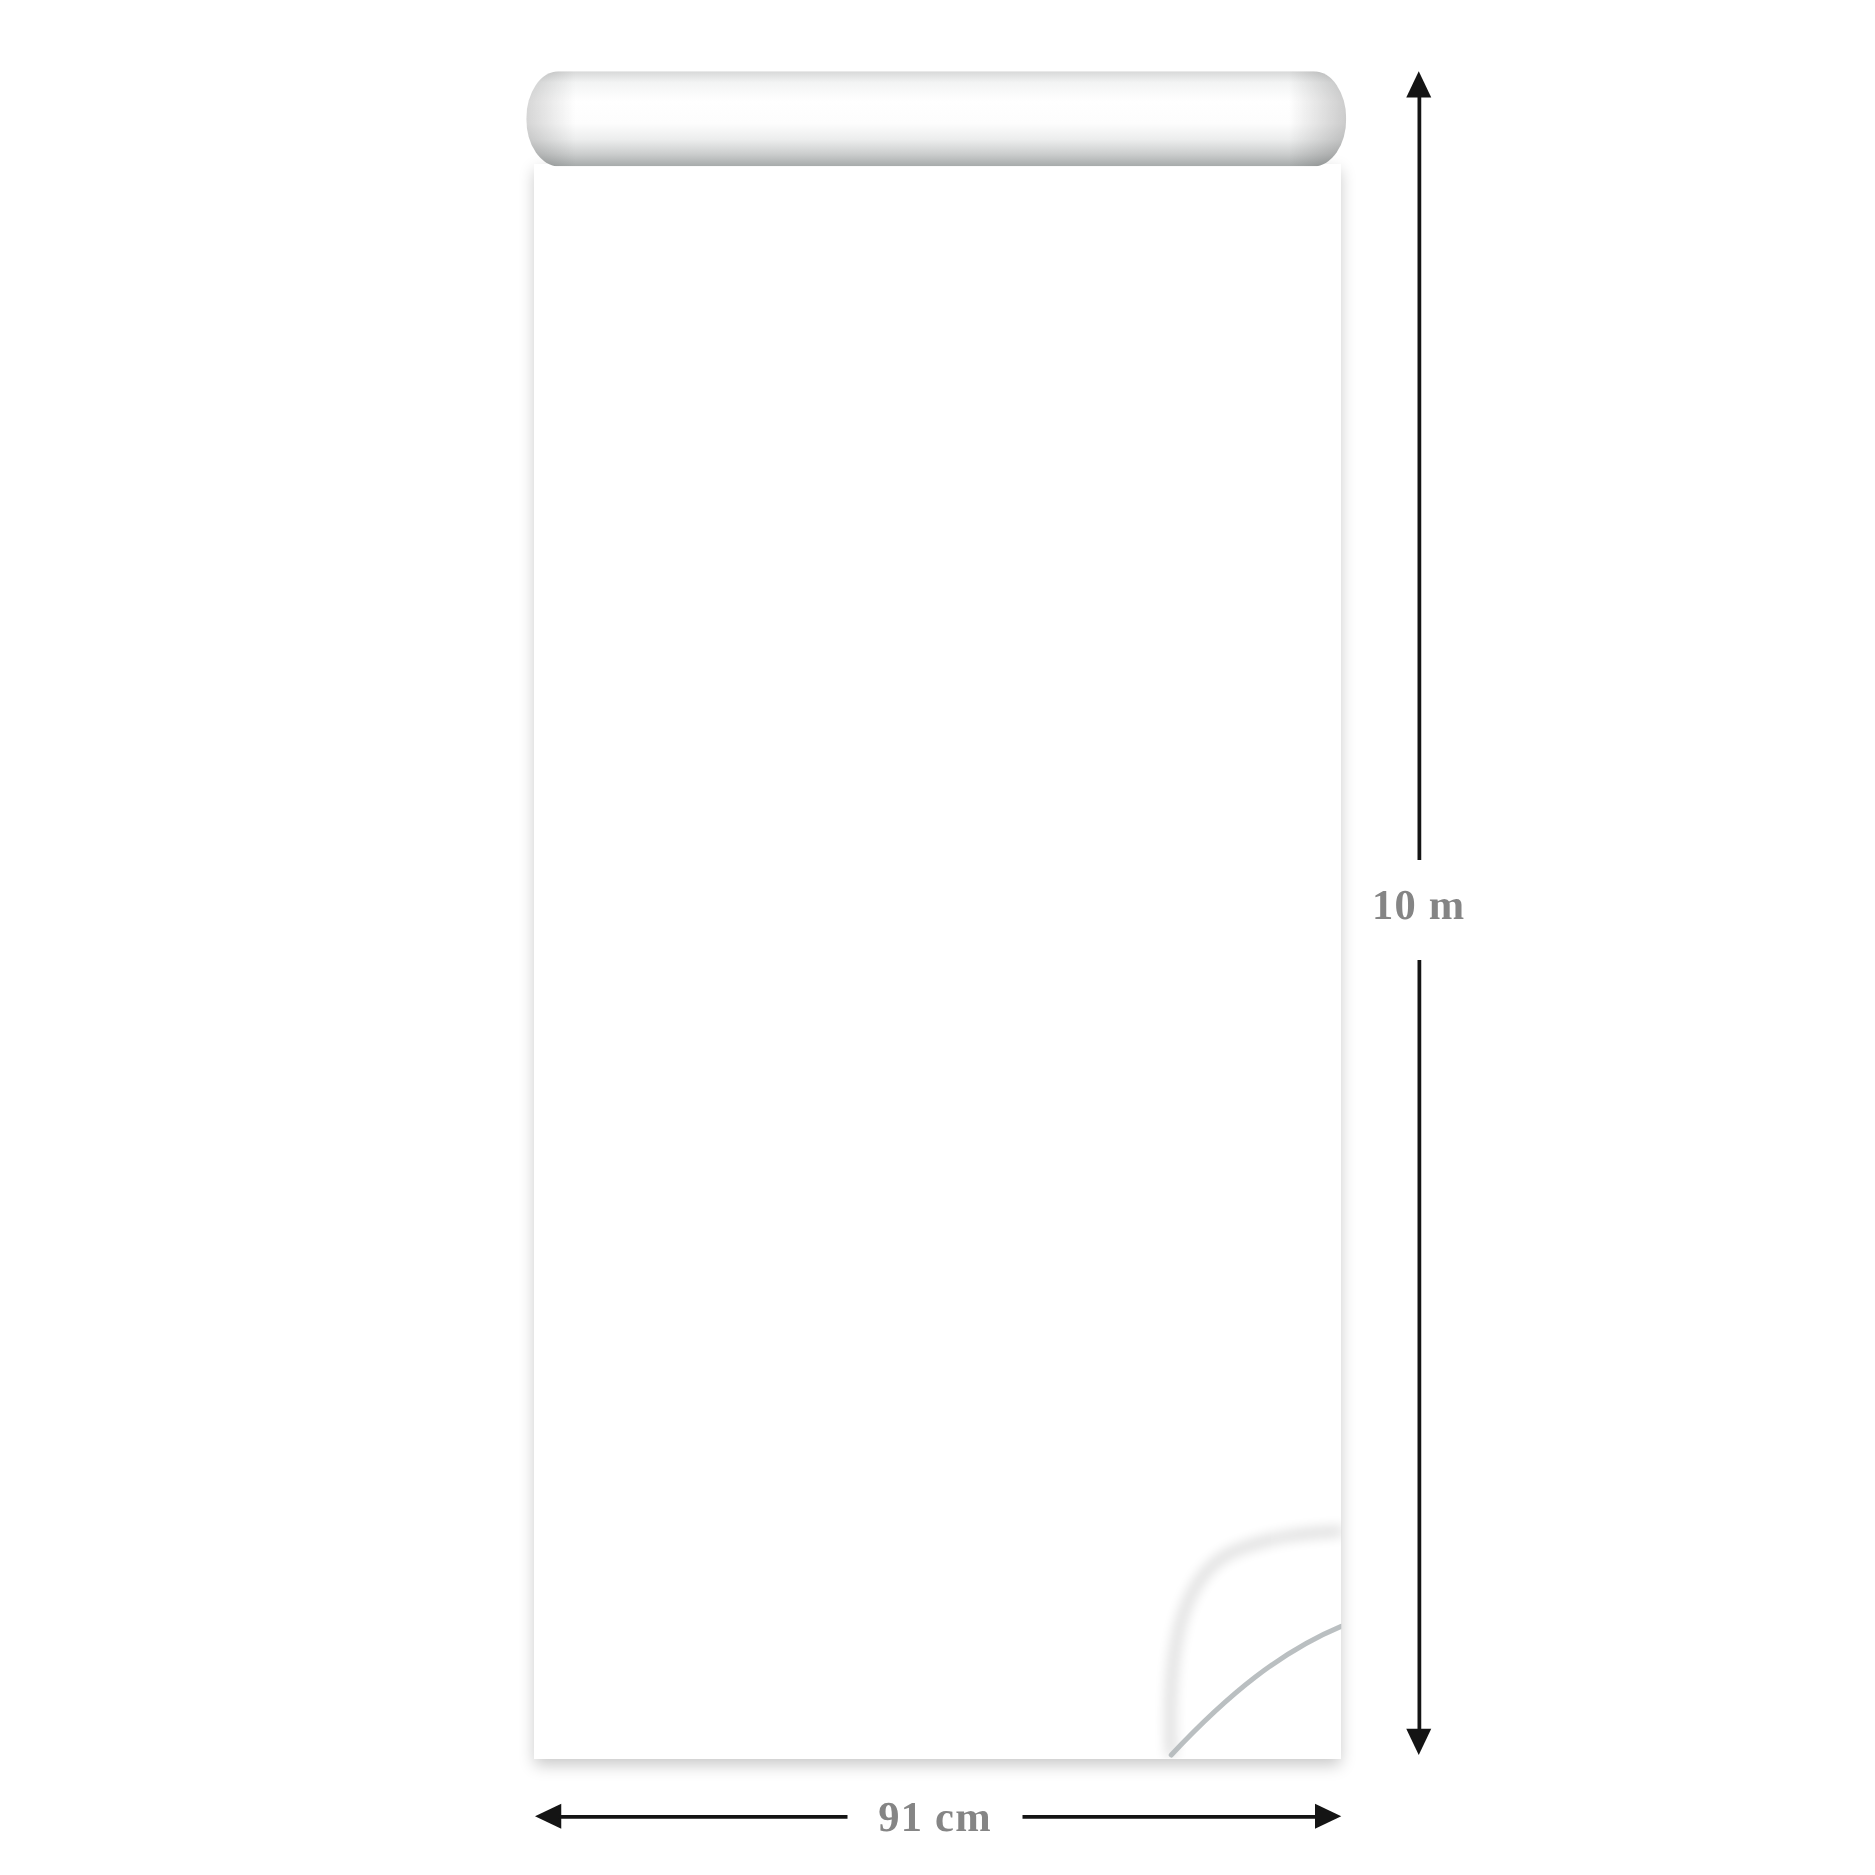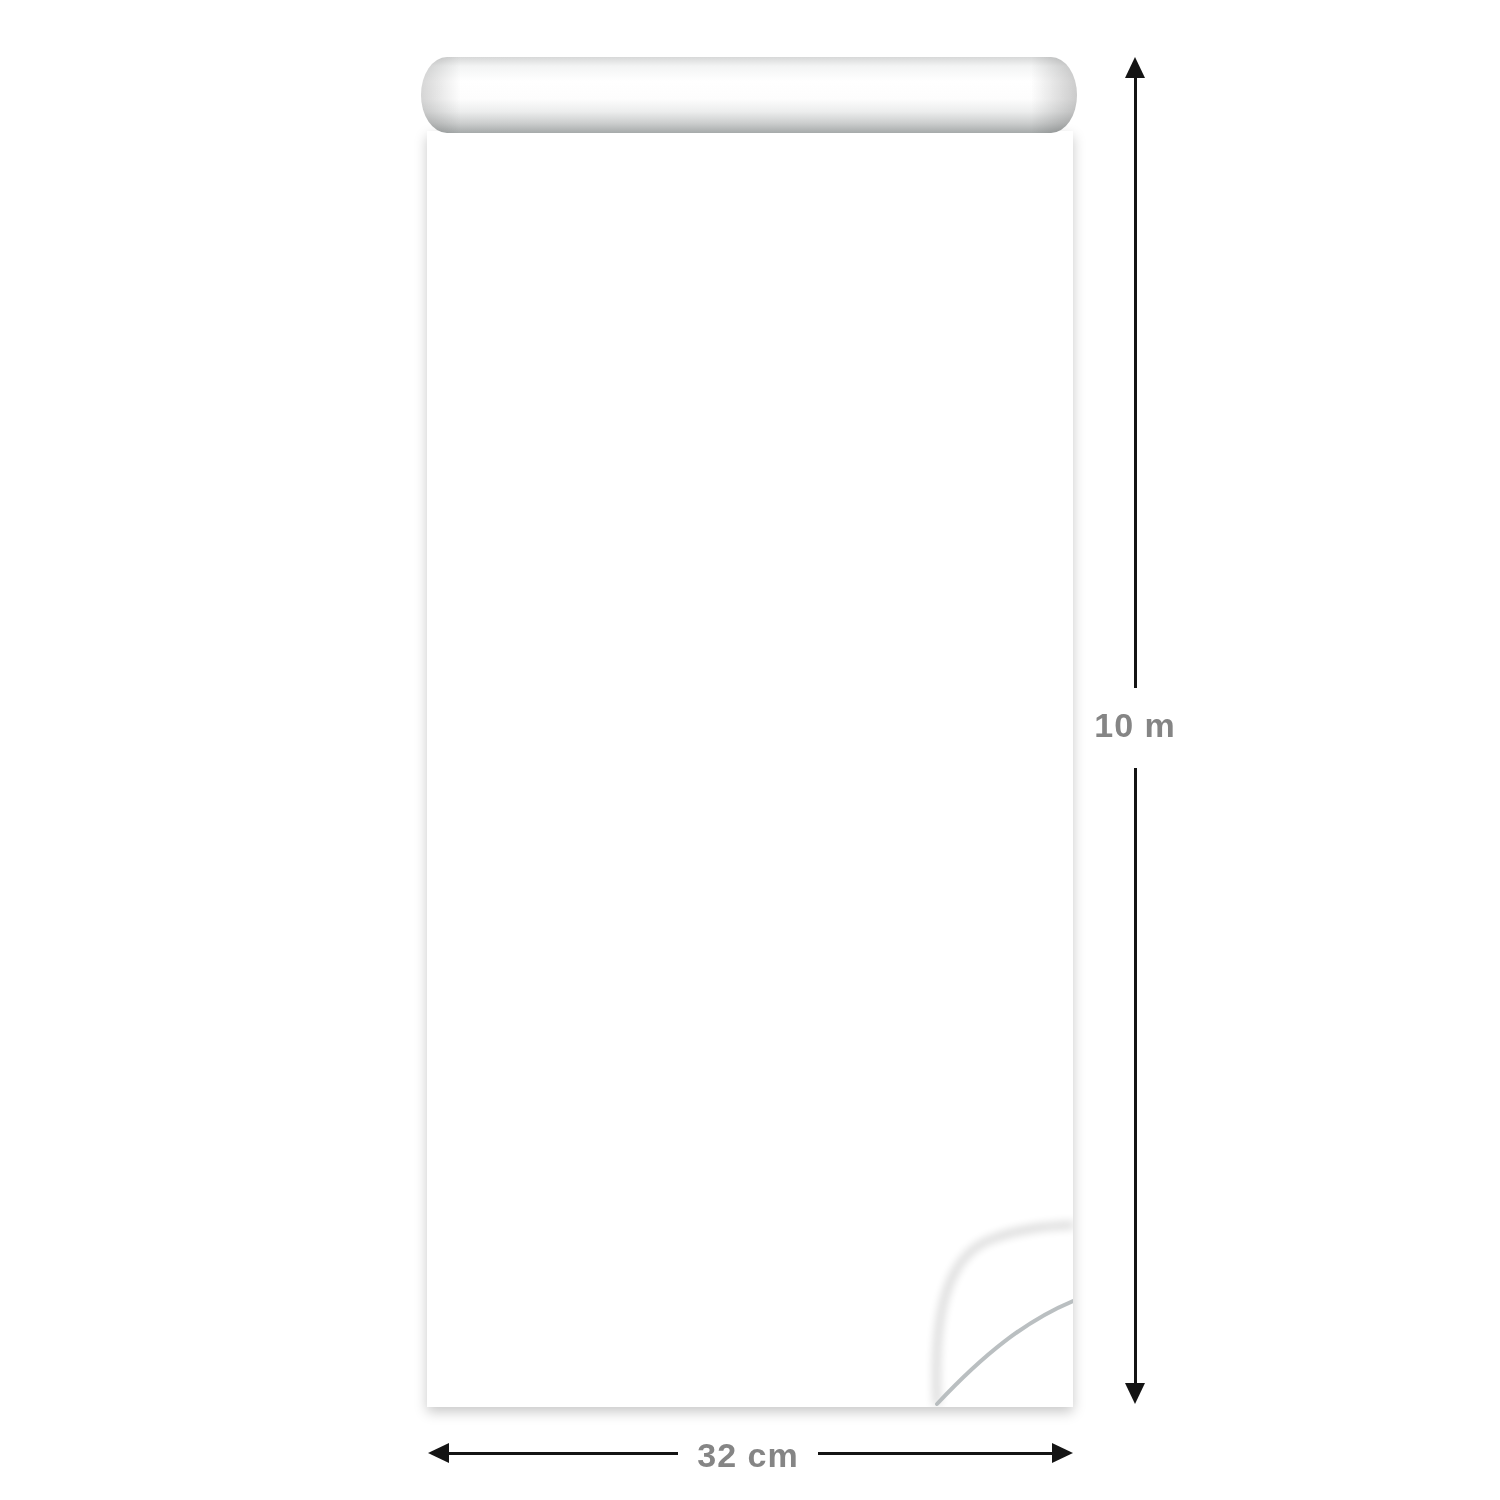--- a/index.html
+++ b/index.html
@@ -1,17 +1,17 @@
 <!DOCTYPE html>
 <html><head>
 <meta charset="utf-8">
 <style>
   html,body{margin:0;padding:0;background:#ffffff;}
   .stage{position:relative;width:1500px;height:1500px;background:#ffffff;overflow:hidden;
-         font-family:Liberation Sans, sans-serif;}
+         font-family:Liberation Serif, serif;}
 
   
   .roll-top{position:absolute;left:421px;top:57px;width:656px;height:76px;z-index:3;
     border-radius:26px / 38px;
     background:
       linear-gradient(90deg, rgba(0,0,0,0.16), rgba(0,0,0,0) 6%, rgba(0,0,0,0) 93%, rgba(0,0,0,0.20)),
       linear-gradient(180deg,#d7d8d8 0%,#f3f4f4 12%,#ffffff 32%,#fdfdfd 55%,#eceded 72%,#cccece 87%,#a6aaaa 100%);}
   .panel{position:absolute;left:427px;top:131px;width:646px;height:1276px;z-index:2;
     box-shadow:0 5px 12px rgba(0,0,0,0.22);}
   .panel svg{display:block;}
@@ -339,18 +339,18 @@
     <div class="ah up" style="left:1125px;top:57px;"></div>
     <div class="vline" style="left:1133.5px;top:76px;height:612px;"></div>
     <div class="dim-label" style="left:1055px;top:706px;width:160px;">10 m</div>
     <div class="vline" style="left:1133.5px;top:768px;height:616px;"></div>
     <div class="ah down" style="left:1125px;top:1383px;"></div>
   </div>
 
   <div>
     <div class="ah left" style="left:428px;top:1443px;"></div>
     <div class="hline" style="left:447px;top:1451.5px;width:231px;"></div>
-    <div class="dim-label" style="left:668px;top:1436px;width:160px;">32 cm</div>
+    <div class="dim-label" style="left:668px;top:1436px;width:160px;">91 cm</div>
     <div class="hline" style="left:818px;top:1451.5px;width:235px;"></div>
     <div class="ah right" style="left:1052px;top:1443px;"></div>
   </div>
 
 </div>
 
 </body></html>

